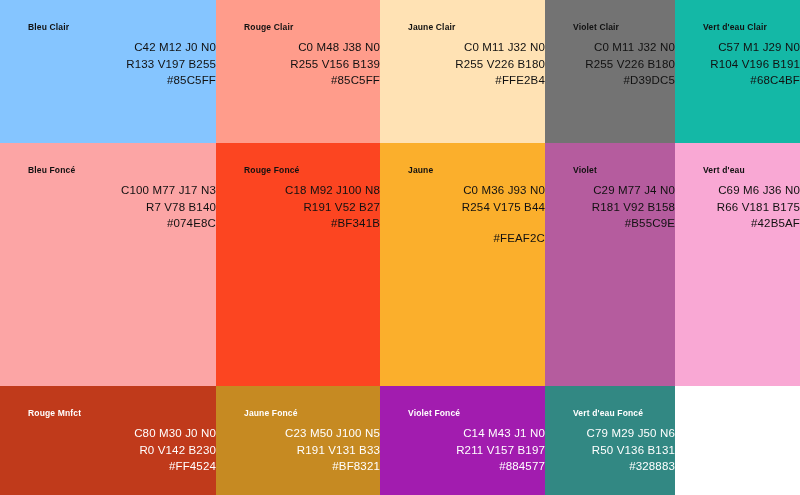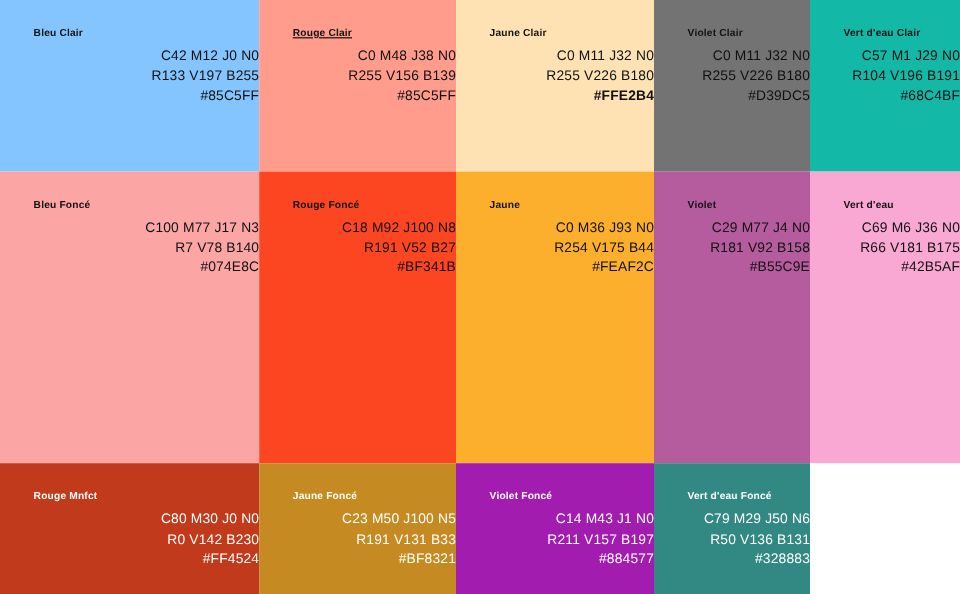--- a/index.html
+++ b/index.html
@@ -42,30 +42,30 @@
 <body>
 
 <div id="palette">
     <div class="swatch" style="background: rgb(133, 197, 255);">
       <div class="name" style="color: rgb(17, 17, 17);">Bleu Clair</div>
       <div class="val" style="color: rgb(17, 17, 17);">C42 M12 J0 N0</div>
       <div class="val" style="color: rgb(17, 17, 17);">R133 V197 B255</div>
       <div class="val" style="color: rgb(17, 17, 17);">#85C5FF</div>
     </div>
     <div class="swatch" style="background: rgb(255, 156, 139);">
-      <div class="name" style="color: rgb(17, 17, 17); text-decoration: underline;">Rouge Clair</div>
+      <div class="name" style="color: rgb(17, 17, 17);">Rouge Clair</div>
       <div class="val" style="color: rgb(17, 17, 17);">C0 M48 J38 N0</div>
       <div class="val" style="color: rgb(17, 17, 17);">R255 V156 B139</div>
       <div class="val" style="color: rgb(17, 17, 17);">#85C5FF</div>
     </div>
     <div class="swatch" style="background: rgb(255, 226, 180);">
       <div class="name" style="color: rgb(17, 17, 17);">Jaune Clair</div>
       <div class="val" style="color: rgb(17, 17, 17);">C0 M11 J32 N0</div>
       <div class="val" style="color: rgb(17, 17, 17);">R255 V226 B180</div>
-      <div class="val" style="color: rgb(17, 17, 17); font-weight: bold;">#FFE2B4</div>
+      <div class="val" style="color: rgb(17, 17, 17);">#FFE2B4</div>
     </div>
     <div class="swatch" style="background: #737373;">
       <div class="name" style="color: rgb(17, 17, 17);">Violet Clair</div>
       <div class="val" style="color: rgb(17, 17, 17);">C0 M11 J32 N0</div>
       <div class="val" style="color: rgb(17, 17, 17);">R255 V226 B180</div>
       <div class="val" style="color: rgb(17, 17, 17);">#D39DC5</div>
     </div>
     <div class="swatch" style="background: #14b8a6;">
       <div class="name" style="color: rgb(17, 17, 17);">Vert d'eau Clair</div>
       <div class="val" style="color: rgb(17, 17, 17);">C57 M1 J29 N0</div>
@@ -81,21 +81,21 @@
     <div class="swatch" style="background: rgb(252, 69, 33);">
       <div class="name" style="color: rgb(17, 17, 17);">Rouge Foncé</div>
       <div class="val" style="color: rgb(17, 17, 17);">C18 M92 J100 N8</div>
       <div class="val" style="color: rgb(17, 17, 17);">R191 V52 B27</div>
       <div class="val" style="color: rgb(17, 17, 17);">#BF341B</div>
     </div>
     <div class="swatch" style="background: rgb(251, 175, 44);">
       <div class="name" style="color: rgb(17, 17, 17);">Jaune</div>
       <div class="val" style="color: rgb(17, 17, 17);">C0 M36 J93 N0</div>
       <div class="val" style="color: rgb(17, 17, 17);">R254 V175 B44</div>
-      <div class="val" style="color: rgb(17, 17, 17);">#FEAF2C</div>
+      <div class="val" style="color: rgb(17, 17, 17); margin-top: 15px;">#FEAF2C</div>
     </div>
     <div class="swatch" style="background: rgb(181, 92, 158);">
       <div class="name" style="color: rgb(17, 17, 17);">Violet</div>
       <div class="val" style="color: rgb(17, 17, 17);">C29 M77 J4 N0</div>
       <div class="val" style="color: rgb(17, 17, 17);">R181 V92 B158</div>
       <div class="val" style="color: rgb(17, 17, 17);">#B55C9E</div>
     </div>
     <div class="swatch" style="background: #f9a8d4;">
       <div class="name" style="color: rgb(17, 17, 17);">Vert d'eau</div>
       <div class="val" style="color: rgb(17, 17, 17);">C69 M6 J36 N0</div>

